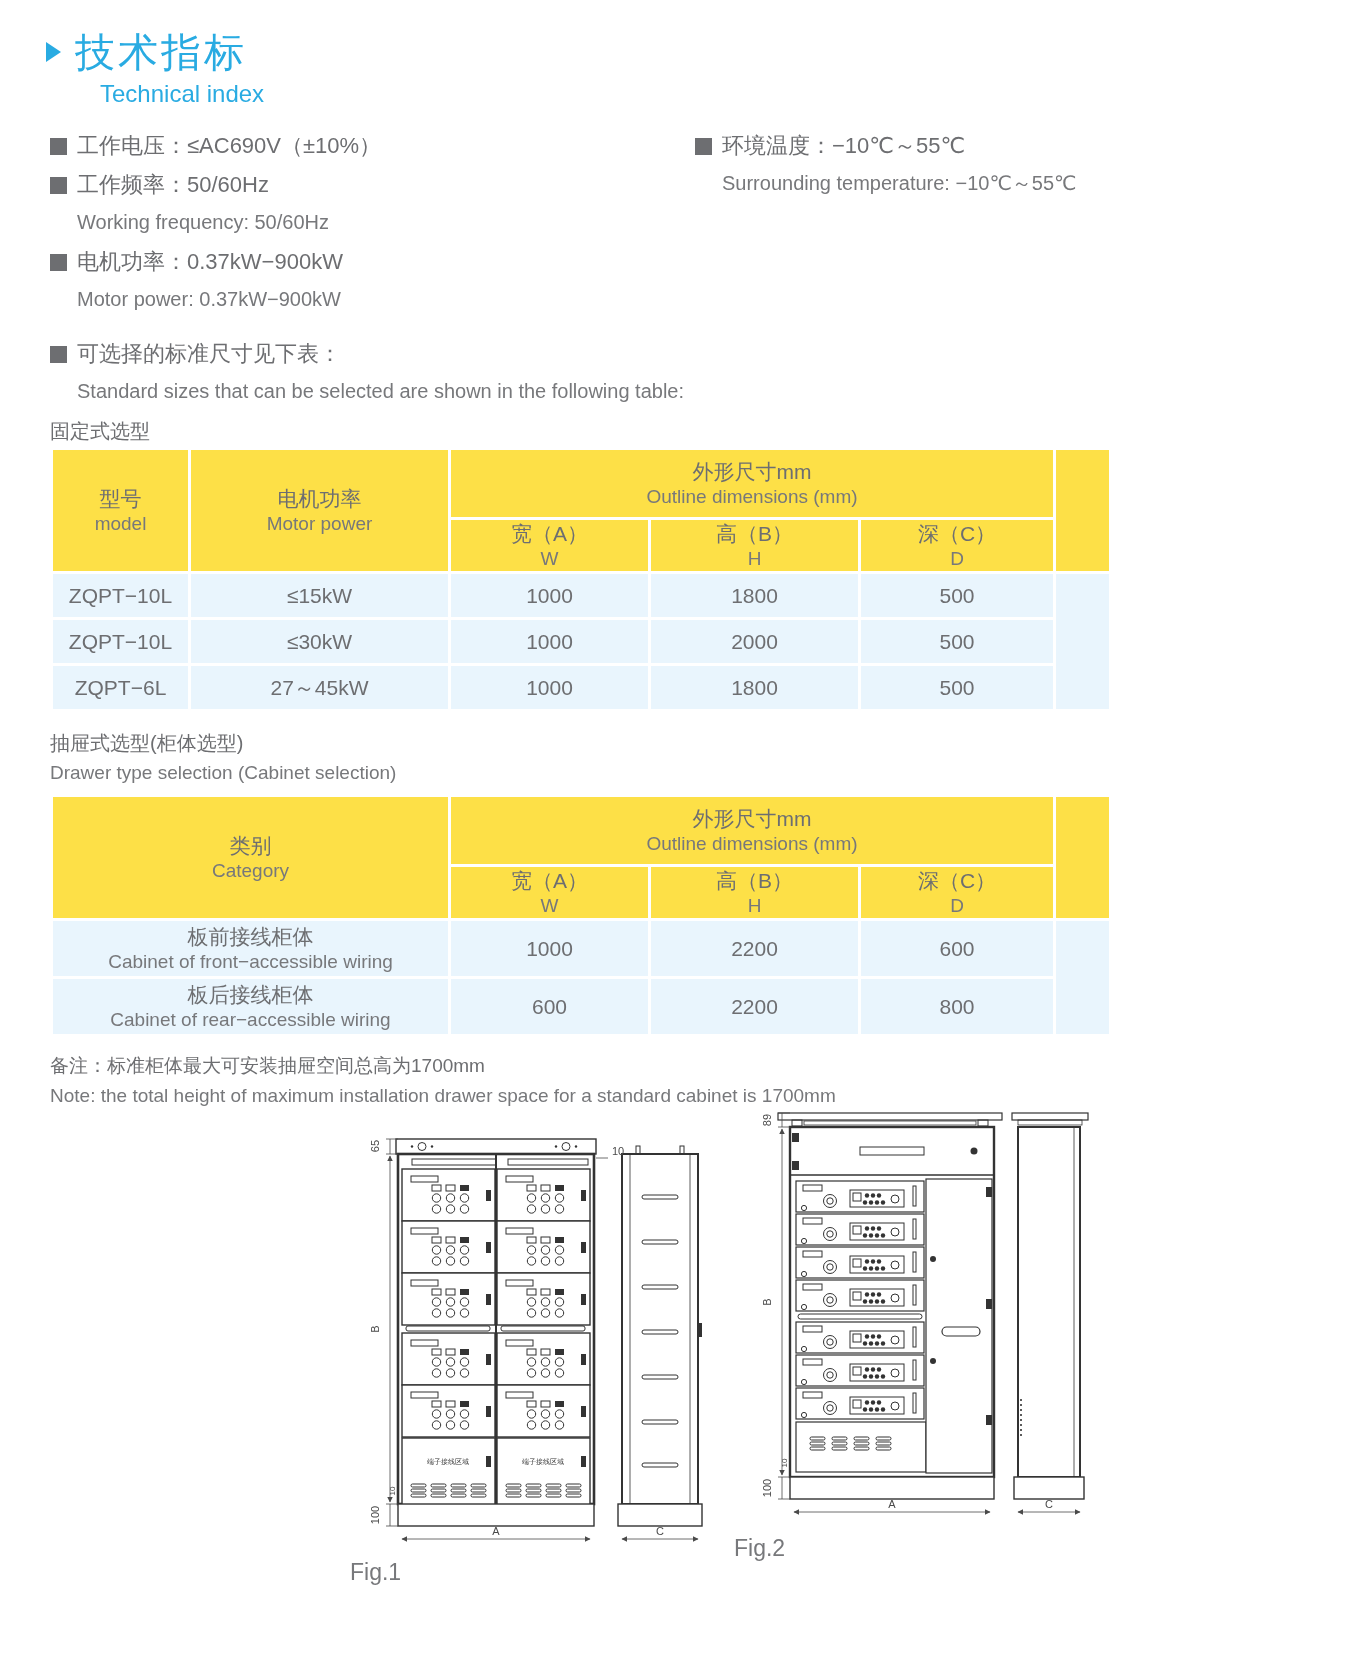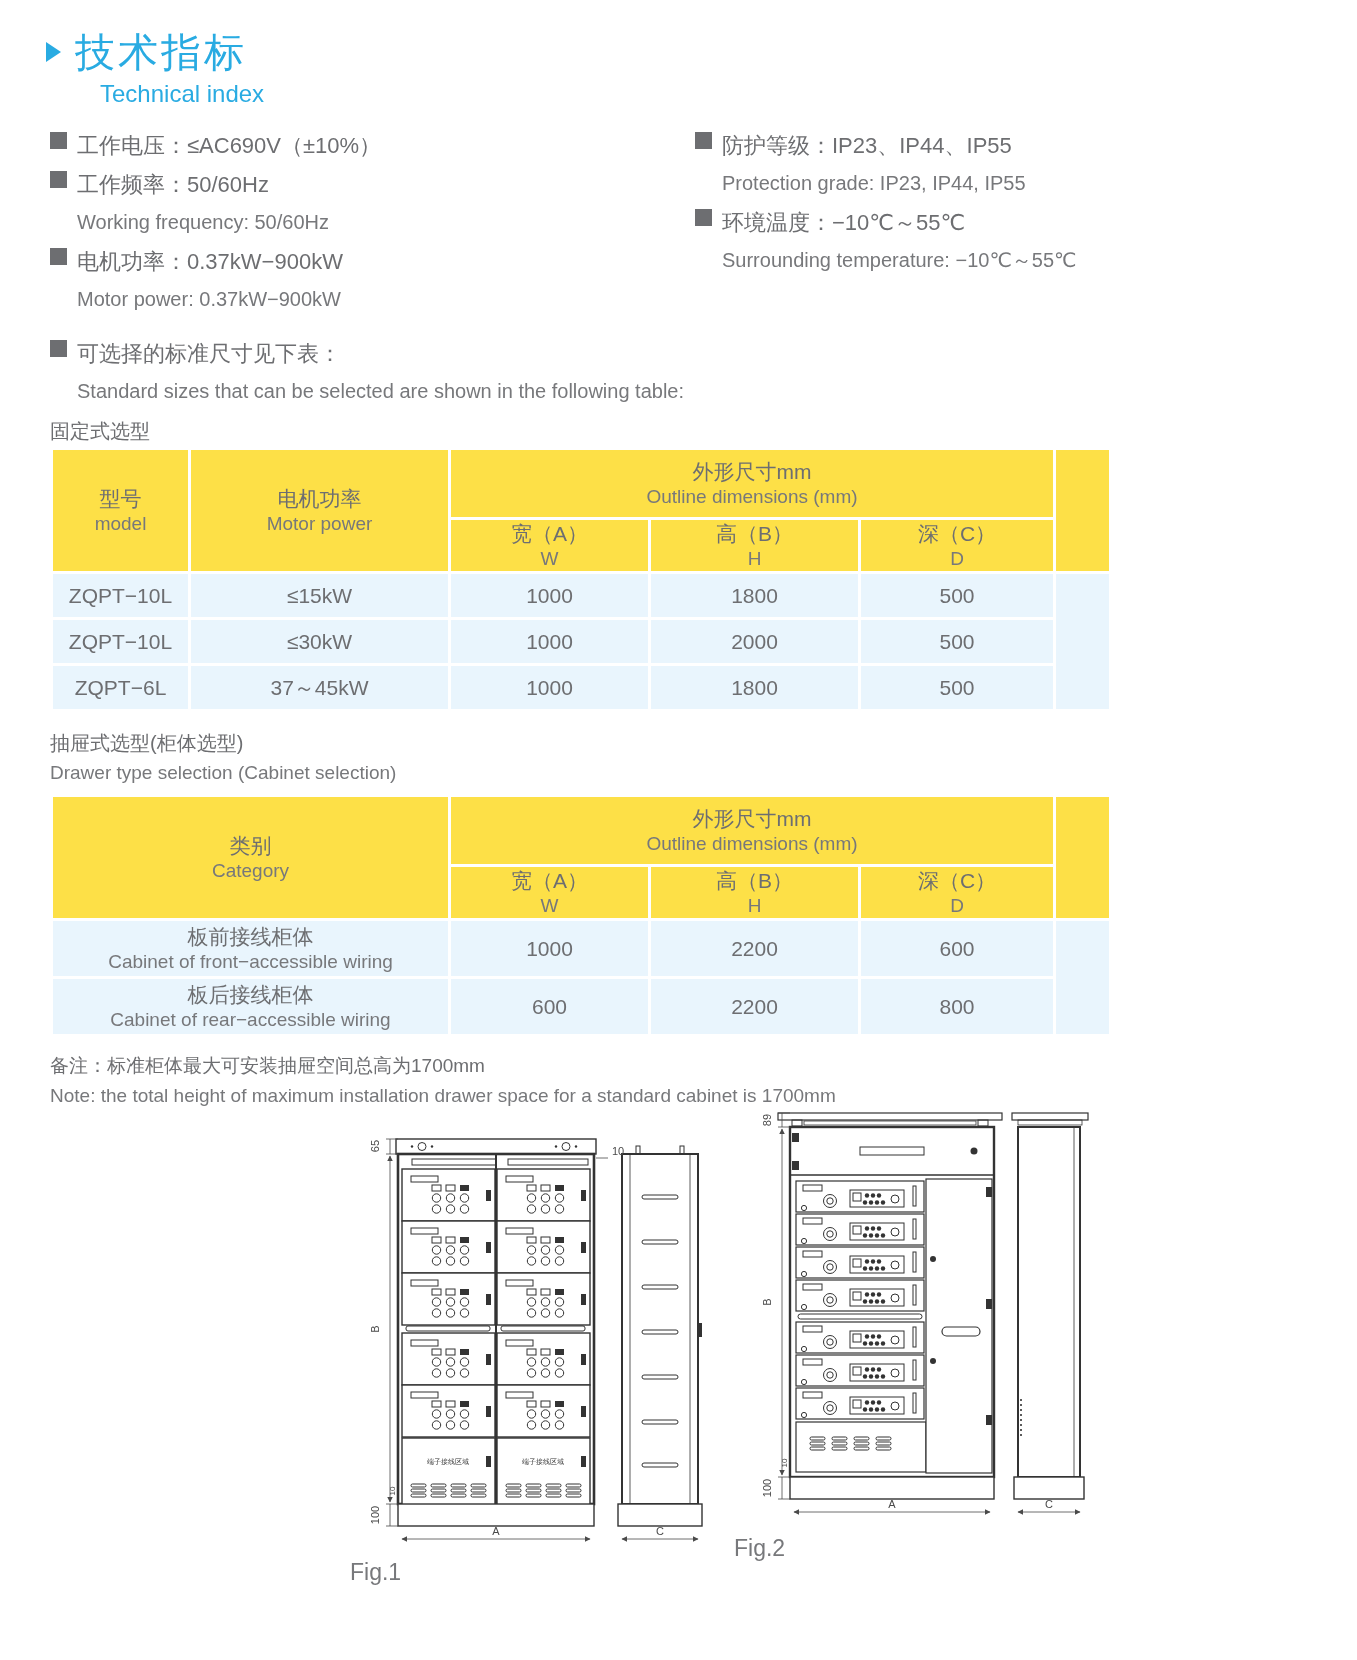--- a/index.html
+++ b/index.html
@@ -20,21 +20,21 @@
     border-top:10px solid transparent;
     border-bottom:10px solid transparent;
   }
   .title-zh { font-size:40px; line-height:44px; color:#29abe2; letter-spacing:3px; }
   .title-en { font-size:24px; color:#29abe2; margin:6px 0 0 25px; }
 
   
   .specs { display:flex; margin-top:24px; }
   .specs-col-left  { width:645px; }
   .specs-col-right { flex:1; }
-  .spec-zh { display:flex; align-items:flex-start; font-size:22px; line-height:28px; color:#6d6e71; margin-bottom:11px; }
+  .spec-zh { display:flex; align-items:center; font-size:22px; line-height:28px; color:#6d6e71; margin-bottom:11px; }
   .bullet { width:17px; height:17px; background:#6d6e71; margin-right:10px; flex:none; }
   .spec-en { font-size:20px; line-height:25px; color:#77787b; margin:0 0 13px 27px; }
   .intro { margin-top:15px; }
 
   
   .sec-zh { font-size:20px; color:#6d6e71; margin-top:14px; }
   .sec-en { font-size:19px; color:#77787b; margin:5px 0 10px; }
 
   
   table.spec-table { border-collapse:collapse; width:1194px; table-layout:fixed; margin-top:2px; }
@@ -100,27 +100,20 @@
               <span class="bullet"></span>
               <span>电机功率：0.37kW−900kW</span>
             </div>
           <div class="spec-en">Motor power: 0.37kW−900kW</div>
         </div>
       </div>
       <div class="specs-col-right">
         <div>
           <div class="spec-zh">
               <span class="bullet"></span>
-              <span>防护等级：IP23、IP44、IP55</span>
-            </div>
-          <div class="spec-en">Protection grade: IP23, IP44, IP55</div>
-        </div>
-        <div>
-          <div class="spec-zh">
-              <span class="bullet"></span>
               <span>环境温度：−10℃～55℃</span>
             </div>
           <div class="spec-en">Surrounding temperature: −10℃～55℃</div>
         </div>
       </div>
     </div>
 
     <div class="intro">
       <div class="spec-zh">
           <span class="bullet"></span>
@@ -185,21 +178,21 @@
         </tr>
         <tr>
           <td>ZQPT−10L</td>
           <td>≤30kW</td>
           <td>1000</td>
           <td>2000</td>
           <td>500</td>
         </tr>
         <tr>
           <td>ZQPT−6L</td>
-          <td>37～45kW</td>
+          <td>27～45kW</td>
           <td>1000</td>
           <td>1800</td>
           <td>500</td>
         </tr>
       </tbody>
     </table>
 
     <div class="sec-zh" style="margin-top:18px">抽屉式选型(柜体选型)</div>
     <div class="sec-en">Drawer type selection (Cabinet selection)</div>
 

